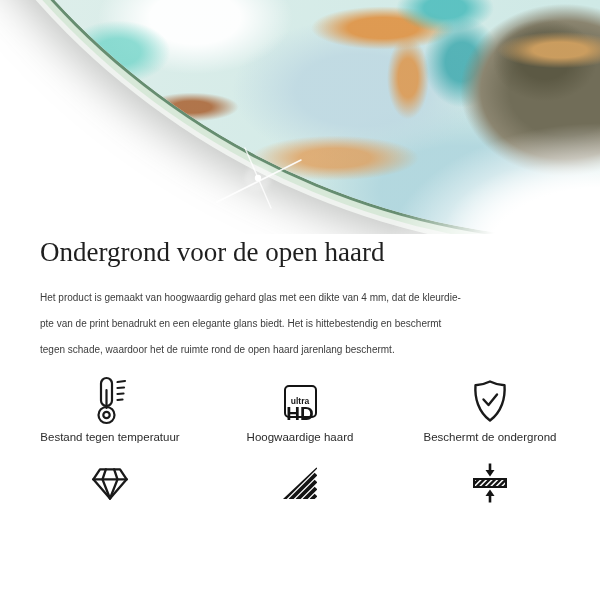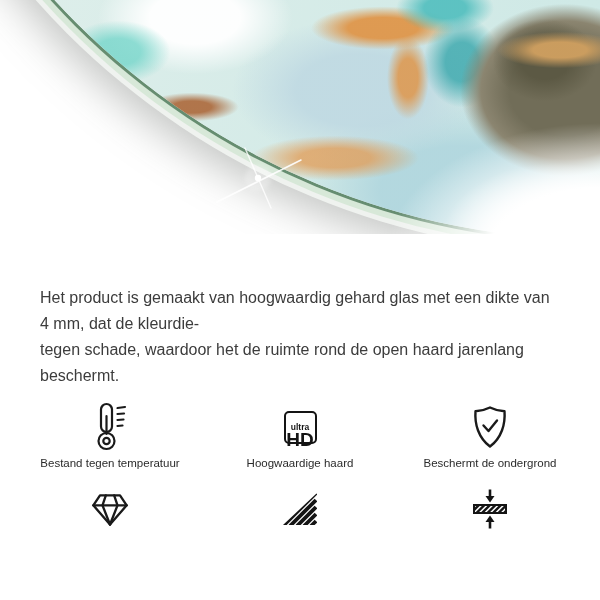--- a/index.html
+++ b/index.html
@@ -32,21 +32,21 @@
       0 0 0 14px rgba(240,243,240,0.95),
       -14px 22px 44px rgba(118,122,118,0.45);
   }
   .hero-fade { position:absolute; inset:0; pointer-events:none;
     background: radial-gradient(300px 190px at 600px 260px, #ffffff 38%, rgba(255,255,255,0) 72%); }
   .sparkle { position:absolute; left:215px; top:144px; }
 
   
   .title { margin:2px 40px 0 40px; font-family:"Liberation Serif", serif; font-weight:400;
            font-size:27px; line-height:33px; color:#1f1f1f; }
-  .desc  { margin:16px 40px 0 40px; font-size:16px; line-height:26px; color:#3c3c3c; }
+  .desc  { margin:16px 40px 0 40px; font-size:10px; line-height:26px; color:#3c3c3c; }
 
   
   .features { margin:12px 15px 0 15px; display:grid; grid-template-columns:repeat(3,1fr); row-gap:14px; }
   .feature  { display:flex; flex-direction:column; align-items:center; }
   .icon-slot{ height:52px; display:flex; align-items:center; justify-content:center; }
   .feature-label { margin-top:4px; font-size:11.5px; color:#2b2b2b; text-align:center; }
   .uhd { width:33px; height:33px; border:2.6px solid #141414; border-radius:5px; color:#141414;
          display:flex; flex-direction:column; align-items:center; justify-content:center; }
   .uhd-top { font-size:8.5px; font-weight:700; line-height:9px; margin-top:15px; }
   .uhd-bottom { font-size:19px; font-weight:700; line-height:15px; }
@@ -67,25 +67,26 @@
           </filter>
         </defs>
       <circle cx="43" cy="34" r="13" fill="#ffffff" opacity="0.28" filter="url(#gl)"></circle>
       <line x1="2" y1="58" x2="86" y2="16" stroke="#ffffff" stroke-width="1.6" stroke-linecap="round" opacity="0.9"></line>
       <line x1="30" y1="4" x2="56" y2="64" stroke="#ffffff" stroke-width="1.4" stroke-linecap="round" opacity="0.8"></line>
       <circle cx="43" cy="34" r="3.2" fill="#ffffff"></circle>
     </svg>
   </div>
 
   <h1 class="title">
-    <br>
+    <span>Ondergrond voor de open haard</span><br>
   </h1>
 
   <div class="desc">
     <div>Het product is gemaakt van hoogwaardig gehard glas met een dikte van 4 mm, dat de kleurdie-</div>
+    <div>pte van de print benadrukt en een elegante glans biedt. Het is hittebestendig en beschermt</div>
     <div>tegen schade, waardoor het de ruimte rond de open haard jarenlang beschermt.</div>
   </div>
 
   <div class="features">
 
     <div class="feature">
       <div class="icon-slot">
         <svg class="icon" width="33" height="50" viewBox="0 0 33 50" fill="none" stroke="#1a1a1a" stroke-width="2.2" stroke-linecap="round">
           <rect x="7" y="2" width="11" height="28" rx="5.5"></rect>
           <line x1="12.5" y1="14" x2="12.5" y2="32"></line>

